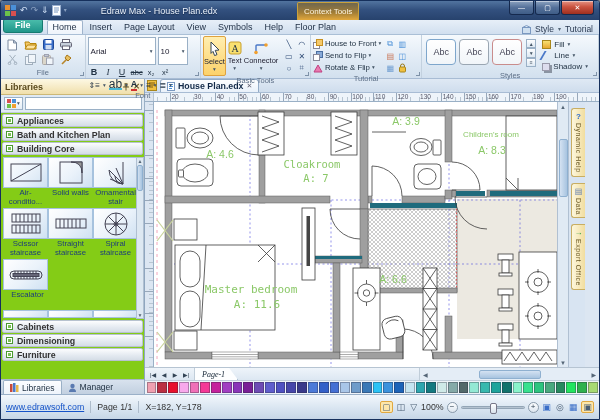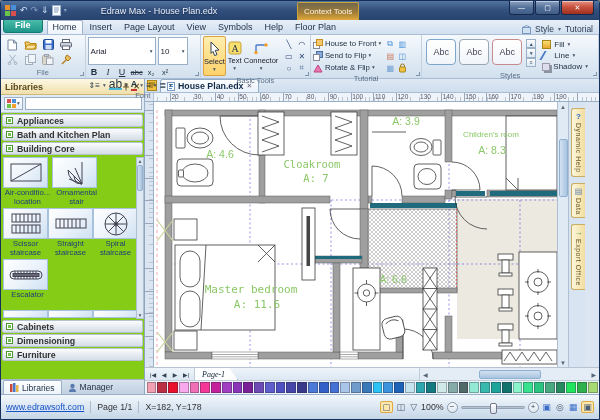--- a/index.html
+++ b/index.html
@@ -426,20 +426,29 @@
       <div class="tiles">
         <div class="trow">
           <div class="tile">
               <div class="tbox">
                 <svg width="36" height="26">
                   <rect x="3" y="4" width="30" height="17"></rect>
                   <path d="M3 21 L33 4"></path>
                 </svg>
               </div>
               <div class="tlabel"><span>Air-conditio...</span><br><span>location</span></div>
+            </div>
+          <div class="tile">
+              <div class="tbox">
+                <svg width="36" height="26">
+                  <rect x="7" y="2" width="22" height="21"></rect>
+                  <path d="M18 2 Q29 2 29 13 L29 2 Z" fill="#999"></path>
+                </svg>
+              </div>
+              <div class="tlabel"><span>Solid walls</span><br><span></span></div>
             </div>
           <div class="tile">
               <div class="tbox">
                 <svg width="36" height="26">
                   <path d="M25 2 V24 M25 24 A14 14 0 0 1 11 10 M25 24 A8 8 0 0 1 17 16 M25 24 L11 10 M25 24 L12 19 M25 24 L18 8"></path>
                 </svg>
               </div>
               <div class="tlabel"><span>Ornamental</span><br><span>stair</span></div>
             </div>
         </div>

